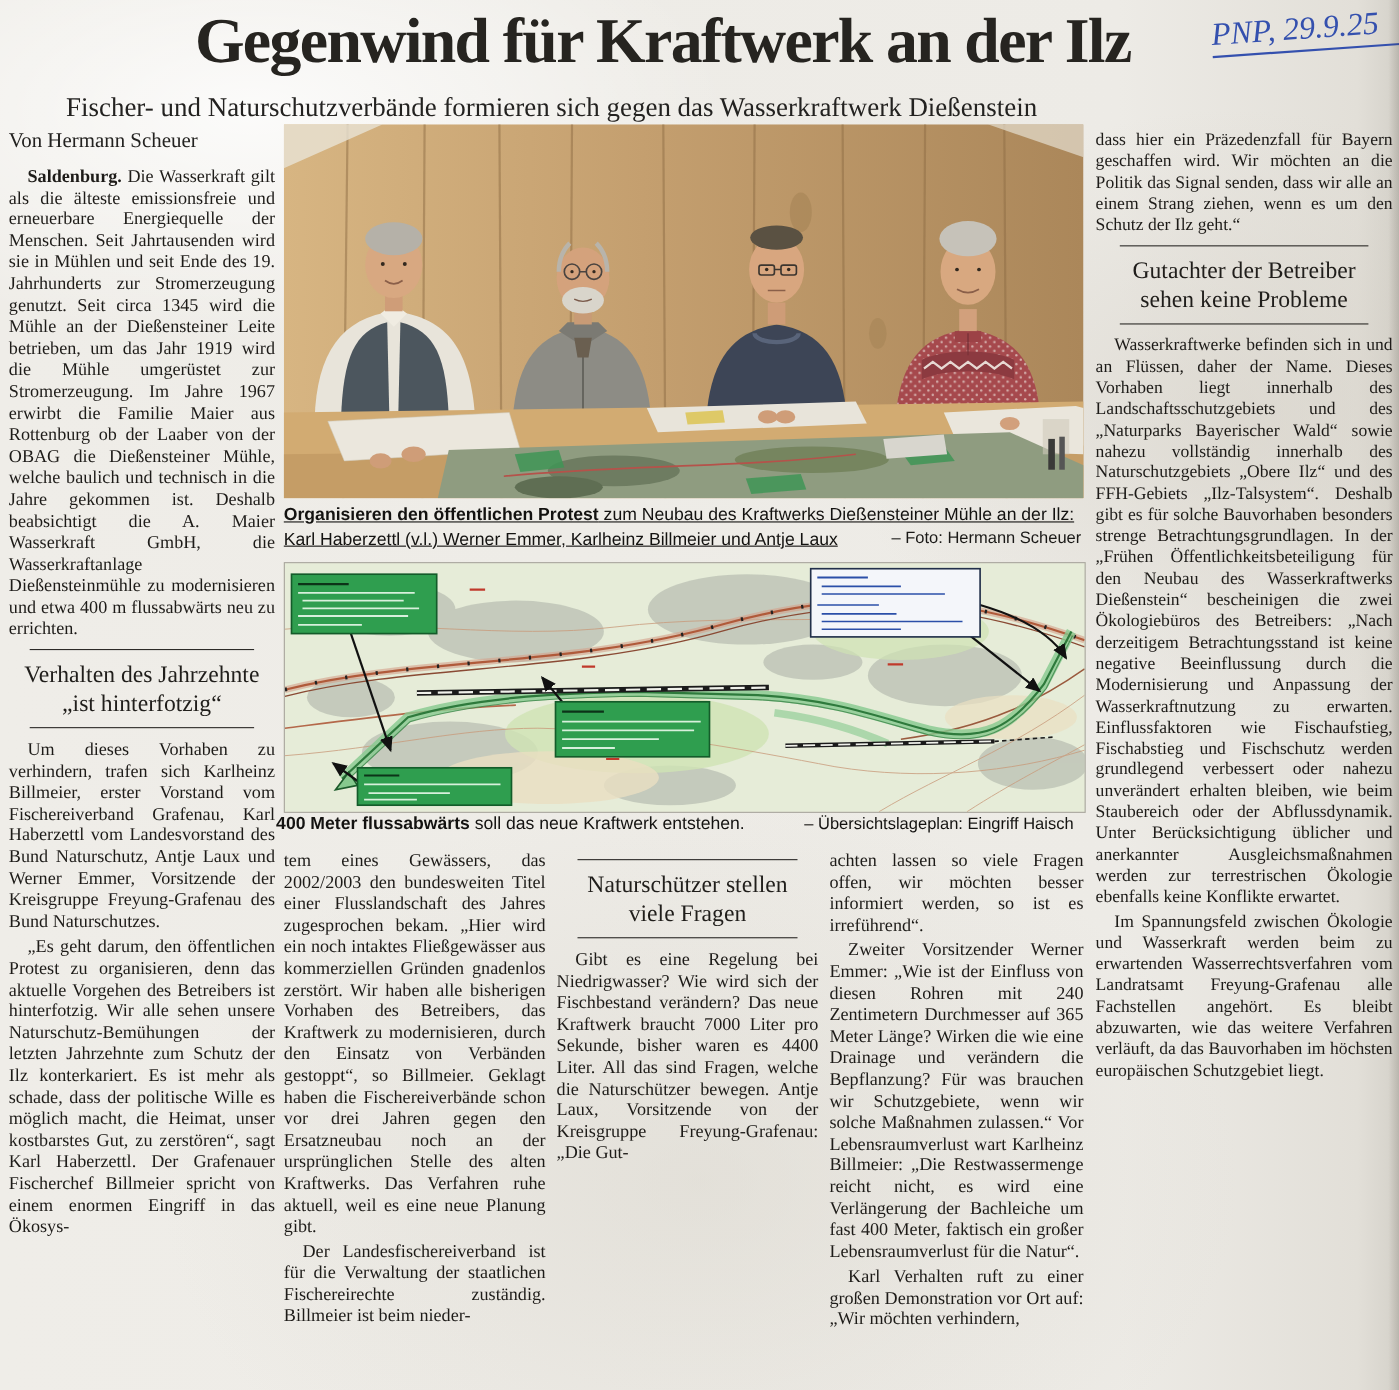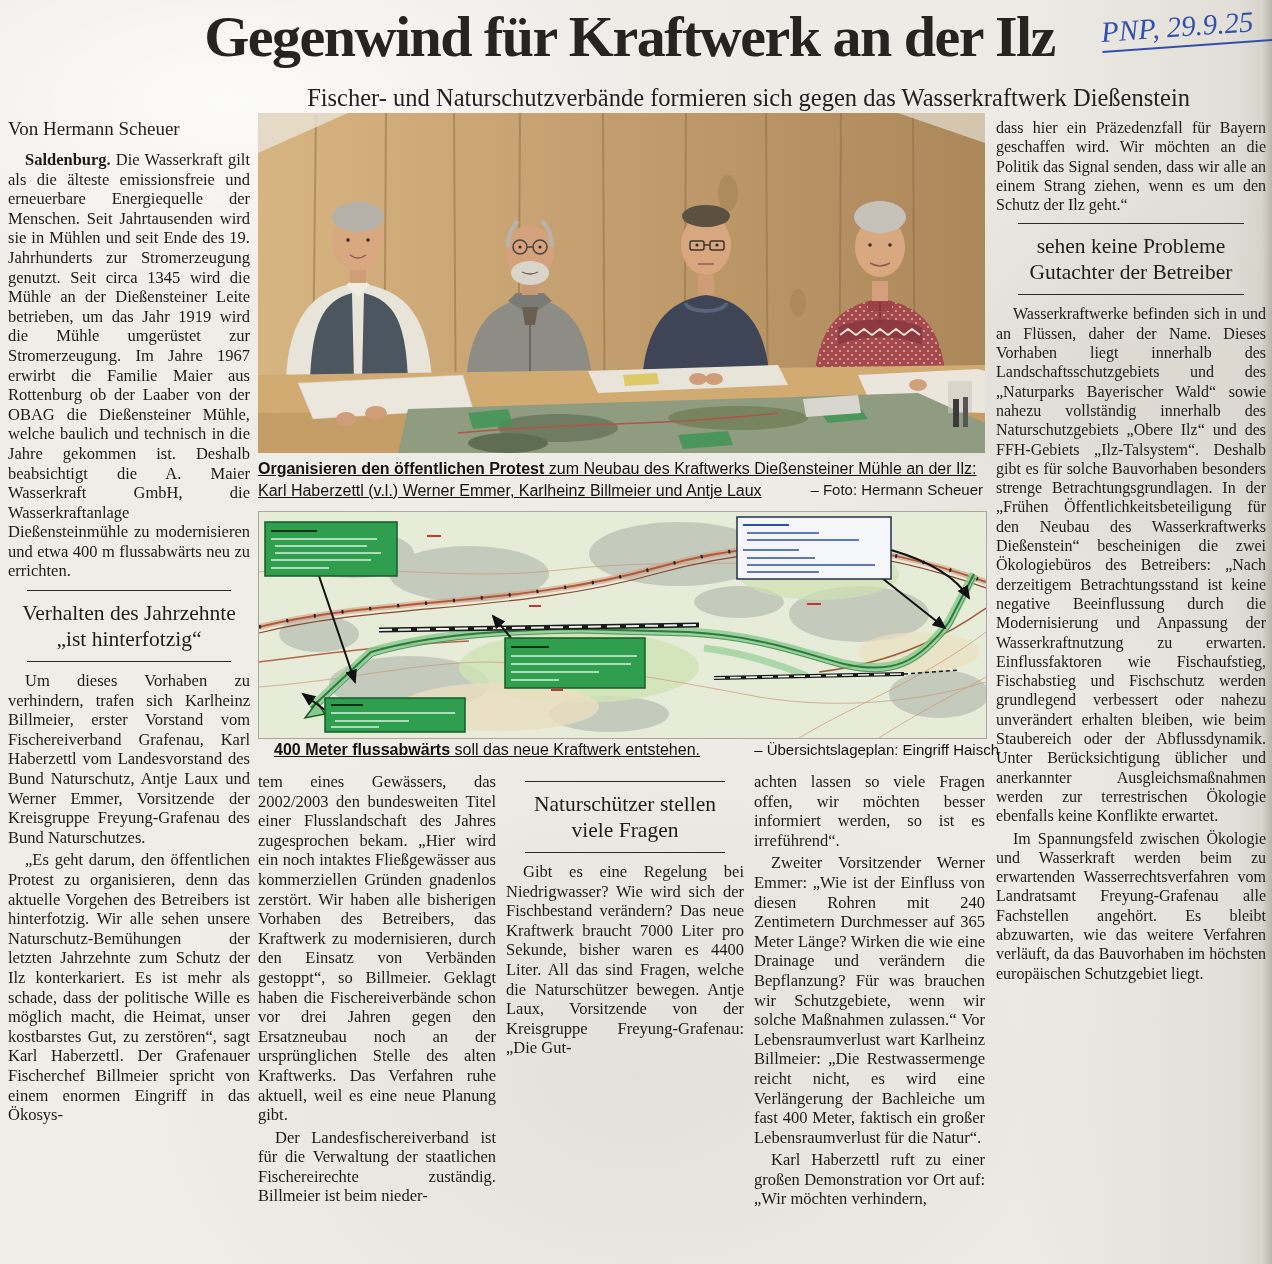--- a/index.html
+++ b/index.html
@@ -8,33 +8,33 @@
     position:relative;width:1272px;height:1264px;overflow:hidden;margin:0 auto;
     background:
       radial-gradient(620px 300px at 18% 8%, rgba(255,255,255,.8), rgba(255,255,255,0) 70%),
       radial-gradient(500px 400px at 88% 30%, rgba(210,205,195,.5), rgba(210,205,195,0) 70%),
       radial-gradient(700px 500px at 50% 85%, rgba(214,210,200,.45), rgba(214,210,200,0) 70%),
       linear-gradient(90deg,#efede8 0%,#edebe6 80%,#e2dfd8 97%,#d4d1c9 100%),
       #edebe6;
     font-family:"Liberation Serif", serif;color:#1d1b18;
   }
   .headline{
-    position:absolute;left:147px;top:4px;width:965px;margin:0;
+    position:absolute;left:120px;top:4px;width:965px;margin:0;
     font-size:58px;line-height:66px;font-weight:bold;letter-spacing:-1.5px;
     text-align:center;color:#262420;white-space:nowrap;
   }
   .handnote{
     position:absolute;left:1100px;top:16px;width:172px;
     font-style:italic;font-size:29px;color:#3450ae;
     transform:rotate(-4deg);transform-origin:left top;white-space:nowrap;
     border-bottom:2px solid #3450ae;padding-bottom:2px;
   }
   .subheadline{
     position:absolute;left:60px;top:84px;width:1130px;margin:0;
-    font-size:24.5px;font-weight:normal;text-align:right;color:#232220;
+    font-size:24.5px;font-weight:normal;text-align:left;color:#232220;
   }
   .byline{
     position:absolute;left:8px;top:118px;width:240px;
     font-size:19px;color:#232220;
   }
   .col{position:absolute;font-size:16.5px;line-height:19.6px;text-align:justify;}
   .col p{margin:0 0 3px 0;}
   .col p.indent{text-indent:17px;}
   .lead{font-weight:bold;}
   .col1{left:8px;top:150px;width:242px;}
@@ -49,22 +49,22 @@
   .photo{position:absolute;left:258px;top:113px;width:727px;height:340px;}
   .photo-caption{
     position:absolute;left:258px;top:458px;width:727px;height:46px;
     font-family:"Liberation Sans", sans-serif;font-size:16px;line-height:21.5px;color:#131210;
     text-align:left;
     text-decoration:underline;
   }
   .photo-caption .credit{position:absolute;right:2px;top:21px;font-size:15px;color:#1a1917;}
   .mapfig{position:absolute;left:258px;top:511px;width:727px;height:226px;}
   .map-caption{
-    position:absolute;left:274px;top:741px;width:727px;height:22px;
-    font-family:"Liberation Sans", sans-serif;font-size:16px;color:#131210;text-decoration:underline;
+    position:absolute;left:251px;top:741px;width:727px;height:22px;
+    font-family:"Liberation Sans", sans-serif;font-size:16px;color:#131210;
   }
   .map-caption .credit{position:absolute;right:2px;top:0;font-size:15px;}
   .cap-bold{font-weight:bold;}
   .edge-shadow{position:absolute;right:0;top:0;width:10px;height:1264px;
     background:linear-gradient(90deg,rgba(0,0,0,0) 0%,rgba(60,55,45,.18) 100%);}
 </style>
 </head>
 <body>
 
 <div class="page">
@@ -354,29 +354,29 @@
       <div class="shline">Naturschützer stellen</div>
       <div class="shline">viele Fragen</div>
       <div class="rule"></div>
     </div>
     <p class="indent">Gibt es eine Regelung bei Niedrigwasser? Wie wird sich der Fischbestand verändern? Das neue Kraftwerk braucht 7000 Liter pro Sekunde, bisher waren es 4400 Liter. All das sind Fragen, welche die Naturschützer bewegen. Antje Laux, Vorsitzende von der Kreisgruppe Freyung-Grafenau: „Die Gut-</p>
   </div>
 
   <div class="col col4">
     <p>achten lassen so viele Fragen offen, wir möchten besser informiert werden, so ist es irreführend“.</p>
     <p class="indent">Zweiter Vorsitzender Werner Emmer: „Wie ist der Einfluss von diesen Rohren mit 240 Zentimetern Durchmesser auf 365 Meter Länge? Wirken die wie eine Drainage und verändern die Bepflanzung? Für was brauchen wir Schutzgebiete, wenn wir solche Maßnahmen zulassen.“ Vor Lebensraumverlust wart Karlheinz Billmeier: „Die Restwassermenge reicht nicht, es wird eine Verlängerung der Bachleiche um fast 400 Meter, faktisch ein großer Lebensraumverlust für die Natur“.</p>
-    <p class="indent">Karl Haberzettl ruft zu einer großen Demonstration vor Ort auf: „Wir möchten verhindern,</p>
+    <p class="indent">Karl Verhalten ruft zu einer großen Demonstration vor Ort auf: „Wir möchten verhindern,</p>
   </div>
 
   <div class="col col5">
     <p>dass hier ein Präzedenzfall für Bayern geschaffen wird. Wir möchten an die Politik das Signal senden, dass wir alle an einem Strang ziehen, wenn es um den Schutz der Ilz geht.“</p>
     <div class="subhead">
       <div class="rule"></div>
+      <div class="shline">Gutachter der Betreiber</div>
       <div class="shline">sehen keine Probleme</div>
-      <div class="shline">Gutachter der Betreiber</div>
       <div class="rule"></div>
     </div>
     <p class="indent">Wasserkraftwerke befinden sich in und an Flüssen, daher der Name. Dieses Vorhaben liegt innerhalb des Landschaftsschutzgebiets und des „Naturparks Bayerischer Wald“ sowie nahezu vollständig innerhalb des Naturschutzgebiets „Obere Ilz“ und des FFH-Gebiets „Ilz-Talsystem“. Deshalb gibt es für solche Bauvorhaben besonders strenge Betrachtungsgrundlagen. In der „Frühen Öffentlichkeitsbeteiligung für den Neubau des Wasserkraftwerks Dießenstein“ bescheinigen die zwei Ökologiebüros des Betreibers: „Nach derzeitigem Betrachtungsstand ist keine negative Beeinflussung durch die Modernisierung und Anpassung der Wasserkraftnutzung zu erwarten. Einflussfaktoren wie Fischaufstieg, Fischabstieg und Fischschutz werden grundlegend verbessert oder nahezu unverändert erhalten bleiben, wie beim Staubereich oder der Abflussdynamik. Unter Berücksichtigung üblicher und anerkannter Ausgleichsmaßnahmen werden zur terrestrischen Ökologie ebenfalls keine Konflikte erwartet.</p>
     <p class="indent">Im Spannungsfeld zwischen Ökologie und Wasserkraft werden beim zu erwartenden Wasserrechtsverfahren vom Landratsamt Freyung-Grafenau alle Fachstellen angehört. Es bleibt abzuwarten, wie das weitere Verfahren verläuft, da das Bauvorhaben im höchsten europäischen Schutzgebiet liegt.</p>
   </div>
 
   <div class="edge-shadow"></div>
 </div>
 
 </body></html>

